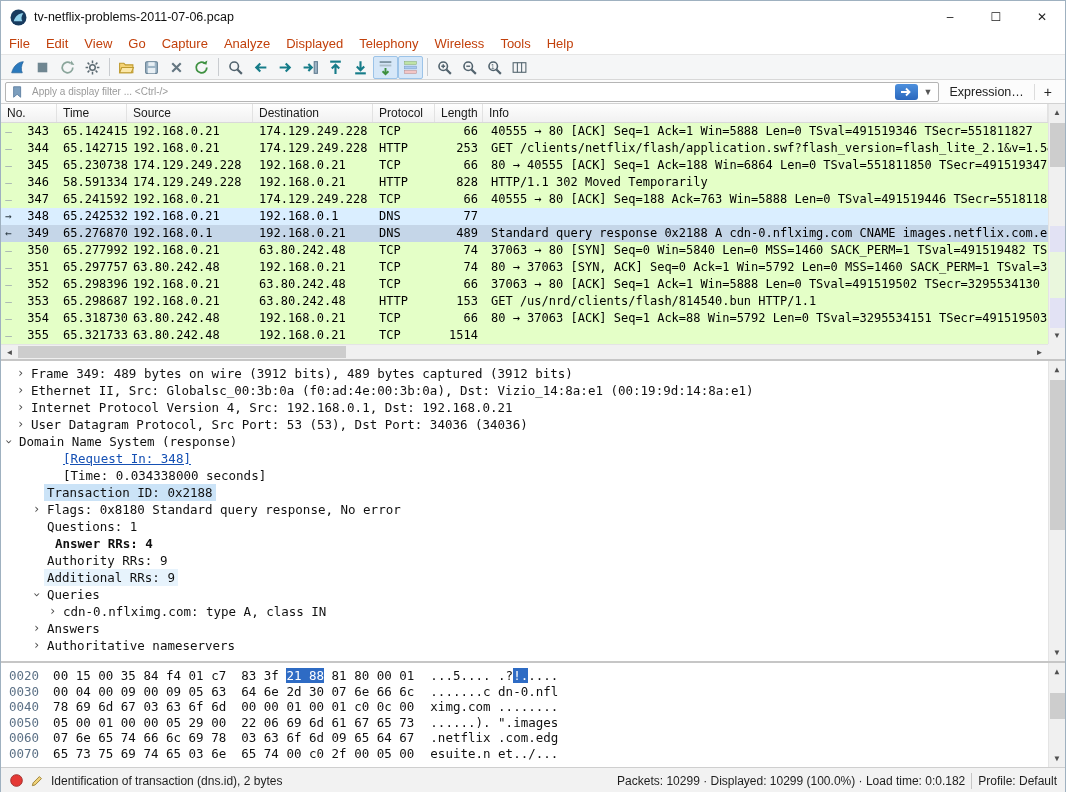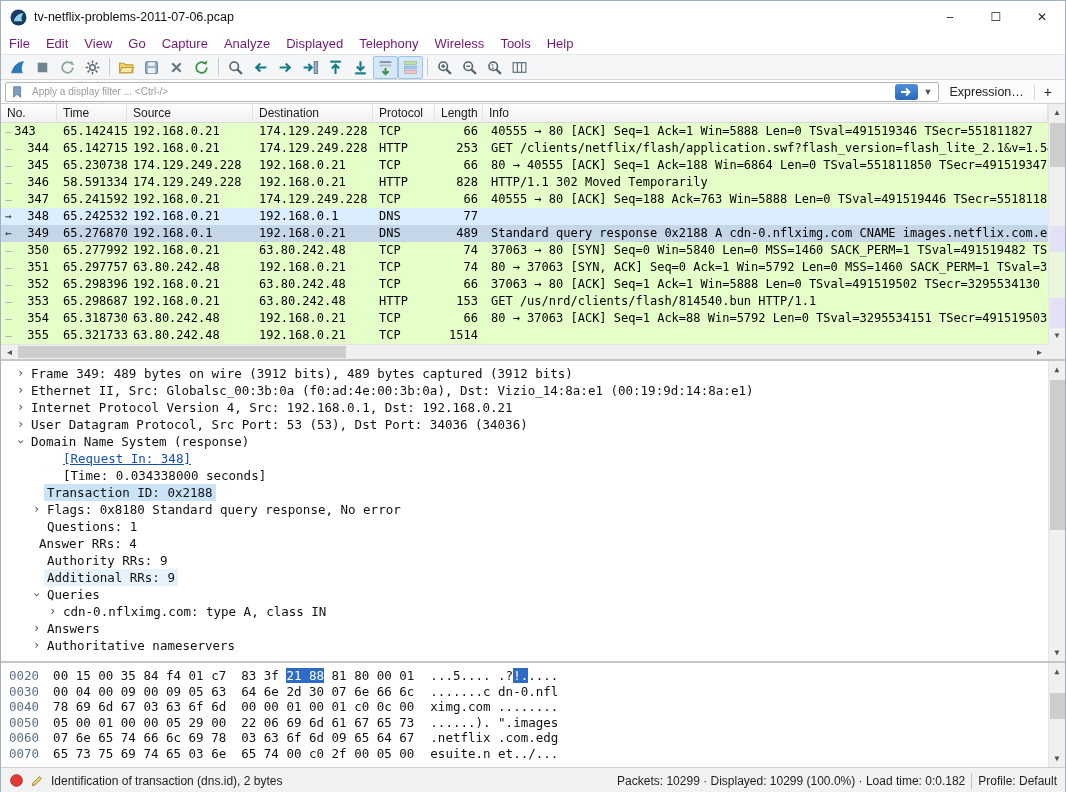--- a/index.html
+++ b/index.html
@@ -9,21 +9,21 @@
 
   
   .titlebar{position:absolute;top:0;left:0;right:0;height:32px;background:#fff;display:flex;align-items:center}
   .app-icon{margin:0 7px 0 9px;width:17px;height:17px;flex-shrink:0}
   .title{font-size:12.5px;color:#101010;white-space:nowrap}
   .win-controls{margin-left:auto;display:flex;height:100%}
   .win-btn{width:46px;height:100%;display:flex;align-items:center;justify-content:center;font-size:12px;color:#222}
 
   
   .menubar{position:absolute;top:32px;height:21px;left:0;right:0;background:#fff;display:flex;align-items:center;font-size:13px}
-  .menu-item{padding:2px 8px;color:#701a75;white-space:nowrap}
+  .menu-item{padding:2px 8px;color:#c2410c;white-space:nowrap}
 
   
   .toolbar{position:absolute;top:53px;height:26px;left:0;right:0;background:#f5f6f7;border-top:1px solid #e6e6e6;border-bottom:1px solid #d8d8d8;display:flex;align-items:center;padding-left:4px}
   .tb-btn{width:25px;height:23px;display:flex;align-items:center;justify-content:center;border-radius:2px;border:1px solid transparent}
   .tb-btn.active{background:#d6e7f8;border:1px solid #9cc3e8}
   .tb-sep{width:1px;height:18px;background:#c9ccd0;margin:0 4px}
   .tb-icon{display:flex}
 
   
   .filterbar{position:absolute;top:79px;height:24px;left:0;right:0;background:#fcfcfc;border-bottom:1px solid #d2d2d2;display:flex;align-items:center;padding:0 4px}
@@ -315,21 +315,21 @@
         <div class="pl-hcell" style="width: 70px;">Time</div>
         <div class="pl-hcell" style="width: 126px;">Source</div>
         <div class="pl-hcell" style="width: 120px;">Destination</div>
         <div class="pl-hcell" style="width: 62px;">Protocol</div>
         <div class="pl-hcell" style="width: 48px;">Length</div>
         <div class="pl-hcell grow">Info</div>
       </div>
     <div class="pl-body" id="pl-body">
         <div class="pl-row http">
           <span class="pl-marker">–</span>
-          <span class="pl-cell cell-no" style="width: 56px; text-align: center;">343</span>
+          <span class="pl-cell cell-no" style="width: 56px;">343</span>
           <span class="pl-cell cell-time" style="width: 70px;">65.142415</span>
           <span class="pl-cell cell-source" style="width: 126px;">192.168.0.21</span>
           <span class="pl-cell cell-destination" style="width: 120px;">174.129.249.228</span>
           <span class="pl-cell cell-protocol" style="width: 62px;">TCP</span>
           <span class="pl-cell cell-length" style="width: 48px;">66</span>
           <span class="pl-cell cell-info">40555 → 80 [ACK] Seq=1 Ack=1 Win=5888 Len=0 TSval=491519346 TSecr=551811827</span>
         </div>
         <div class="pl-row http">
           <span class="pl-marker">–</span>
           <span class="pl-cell cell-no" style="width: 56px;">344</span>
@@ -464,27 +464,27 @@
     </div>
     <div class="corner" style="top:240px;right:0"></div>
   </div>
 
   <div class="details">
     <div class="dt-body" id="dt-body">
         <div class="dt-row" style="padding-left: 12px;"><span class="dt-arrow">›</span><span class="dt-text">Frame 349: 489 bytes on wire (3912 bits), 489 bytes captured (3912 bits)</span></div>
         <div class="dt-row" style="padding-left: 12px;"><span class="dt-arrow">›</span><span class="dt-text">Ethernet II, Src: Globalsc_00:3b:0a (f0:ad:4e:00:3b:0a), Dst: Vizio_14:8a:e1 (00:19:9d:14:8a:e1)</span></div>
         <div class="dt-row" style="padding-left: 12px;"><span class="dt-arrow">›</span><span class="dt-text">Internet Protocol Version 4, Src: 192.168.0.1, Dst: 192.168.0.21</span></div>
         <div class="dt-row" style="padding-left: 12px;"><span class="dt-arrow">›</span><span class="dt-text">User Datagram Protocol, Src Port: 53 (53), Dst Port: 34036 (34036)</span></div>
-        <div class="dt-row" style="padding-left: 12px;"><span class="dt-arrow expanded">›</span><span class="dt-text">Domain Name System (response)</span></div>
+        <div class="dt-row" style=""><span class="dt-arrow expanded">›</span><span class="dt-text">Domain Name System (response)</span></div>
         <div class="dt-row" style="padding-left: 44px;"><span class="dt-arrow"></span><span class="dt-text link">[Request In: 348]</span></div>
         <div class="dt-row" style="padding-left: 44px;"><span class="dt-arrow"></span><span class="dt-text">[Time: 0.034338000 seconds]</span></div>
         <div class="dt-row" style="padding-left: 28px;"><span class="dt-arrow"></span><span class="dt-text selected">Transaction ID: 0x2188</span></div>
         <div class="dt-row" style="padding-left: 28px;"><span class="dt-arrow">›</span><span class="dt-text">Flags: 0x8180 Standard query response, No error</span></div>
         <div class="dt-row" style="padding-left: 28px;"><span class="dt-arrow"></span><span class="dt-text">Questions: 1</span></div>
-        <div class="dt-row" style="padding-left: 20px;"><span class="dt-arrow"></span><span class="dt-text">Answer RRs: 4</span></div>
+        <div class="dt-row" style="padding-left: 36px; font-weight: bold;"><span class="dt-arrow"></span><span class="dt-text">Answer RRs: 4</span></div>
         <div class="dt-row" style="padding-left: 28px;"><span class="dt-arrow"></span><span class="dt-text">Authority RRs: 9</span></div>
         <div class="dt-row" style="padding-left: 28px;"><span class="dt-arrow"></span><span class="dt-text related">Additional RRs: 9</span></div>
         <div class="dt-row" style="padding-left: 28px;"><span class="dt-arrow expanded">›</span><span class="dt-text">Queries</span></div>
         <div class="dt-row" style="padding-left: 44px;"><span class="dt-arrow">›</span><span class="dt-text">cdn-0.nflximg.com: type A, class IN</span></div>
         <div class="dt-row" style="padding-left: 28px;"><span class="dt-arrow">›</span><span class="dt-text">Answers</span></div>
         <div class="dt-row" style="padding-left: 28px;"><span class="dt-arrow">›</span><span class="dt-text">Authoritative nameservers</span></div>
       </div>
     <div class="vscroll" style="top:0;right:0;bottom:0">
       <div class="sb-arrow" style="top:0">▲</div>
       <div class="sb-thumb" style="top:19px;height:150px"></div>

